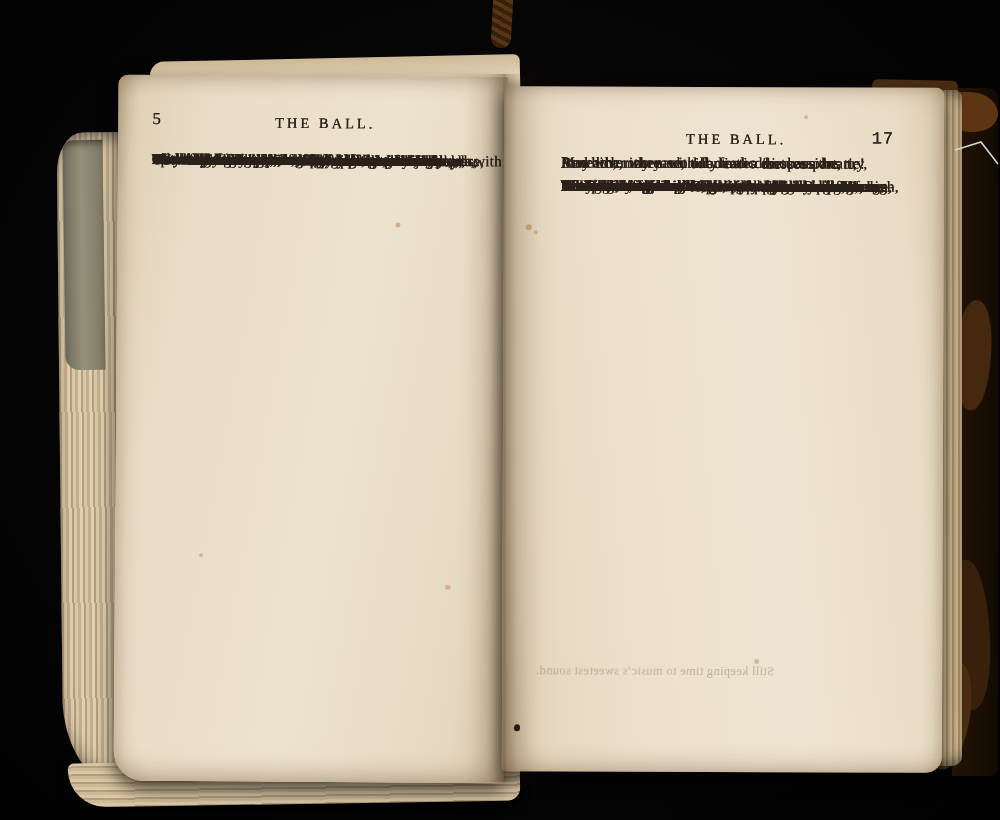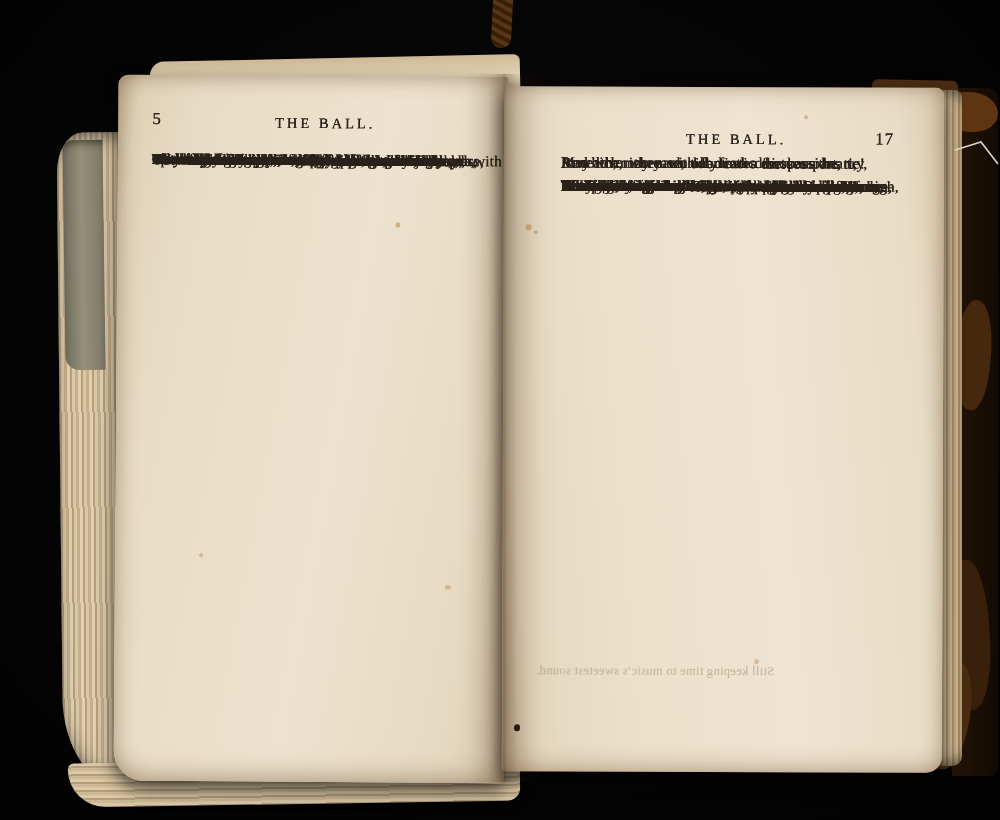--- a/index.html
+++ b/index.html
@@ -71,21 +71,21 @@
   .spread{white-space:normal;text-align:justify;text-align-last:justify;width:100%;}
   .stanza2{margin-top:23px;}
   .show-through{left:72px;top:577px;width:200px;font-size:12.5px;color:rgba(122,108,82,.42);
     transform:scaleX(-1);white-space:nowrap;filter:blur(.4px);letter-spacing:.3px;}
 
   
   .page-left .header-left{left:34px;top:34px;width:346px;height:22px;}
   .page-left .title-pos{left:34px;right:10px;top:39px;text-align:center;}
   .page-left .text-block{left:34px;top:73px;width:350px;}
   
-  .page-right .num-pos{right:50px;top:42px;}
+  .page-right .num-pos{right:50px;top:42px;font-family:Liberation Mono, monospace;}
   .page-right .title-pos{left:62px;width:340px;top:44px;text-align:center;}
   .page-right .text-block{left:57px;top:65px;width:346px;}
 
   
   .spot{border-radius:50%;pointer-events:none;}
   .s1{left:278px;top:146px;width:5px;height:5px;background:rgba(178,128,66,.5);}
   .s2{left:84px;top:478px;width:4px;height:4px;background:rgba(178,128,66,.45);}
   .s3{left:330px;top:508px;width:6px;height:5px;background:rgba(178,128,66,.4);}
   .s4{left:22px;top:138px;width:6px;height:6px;background:rgba(178,128,66,.55);}
   .s5{left:30px;top:144px;width:4px;height:4px;background:rgba(178,128,66,.45);}

